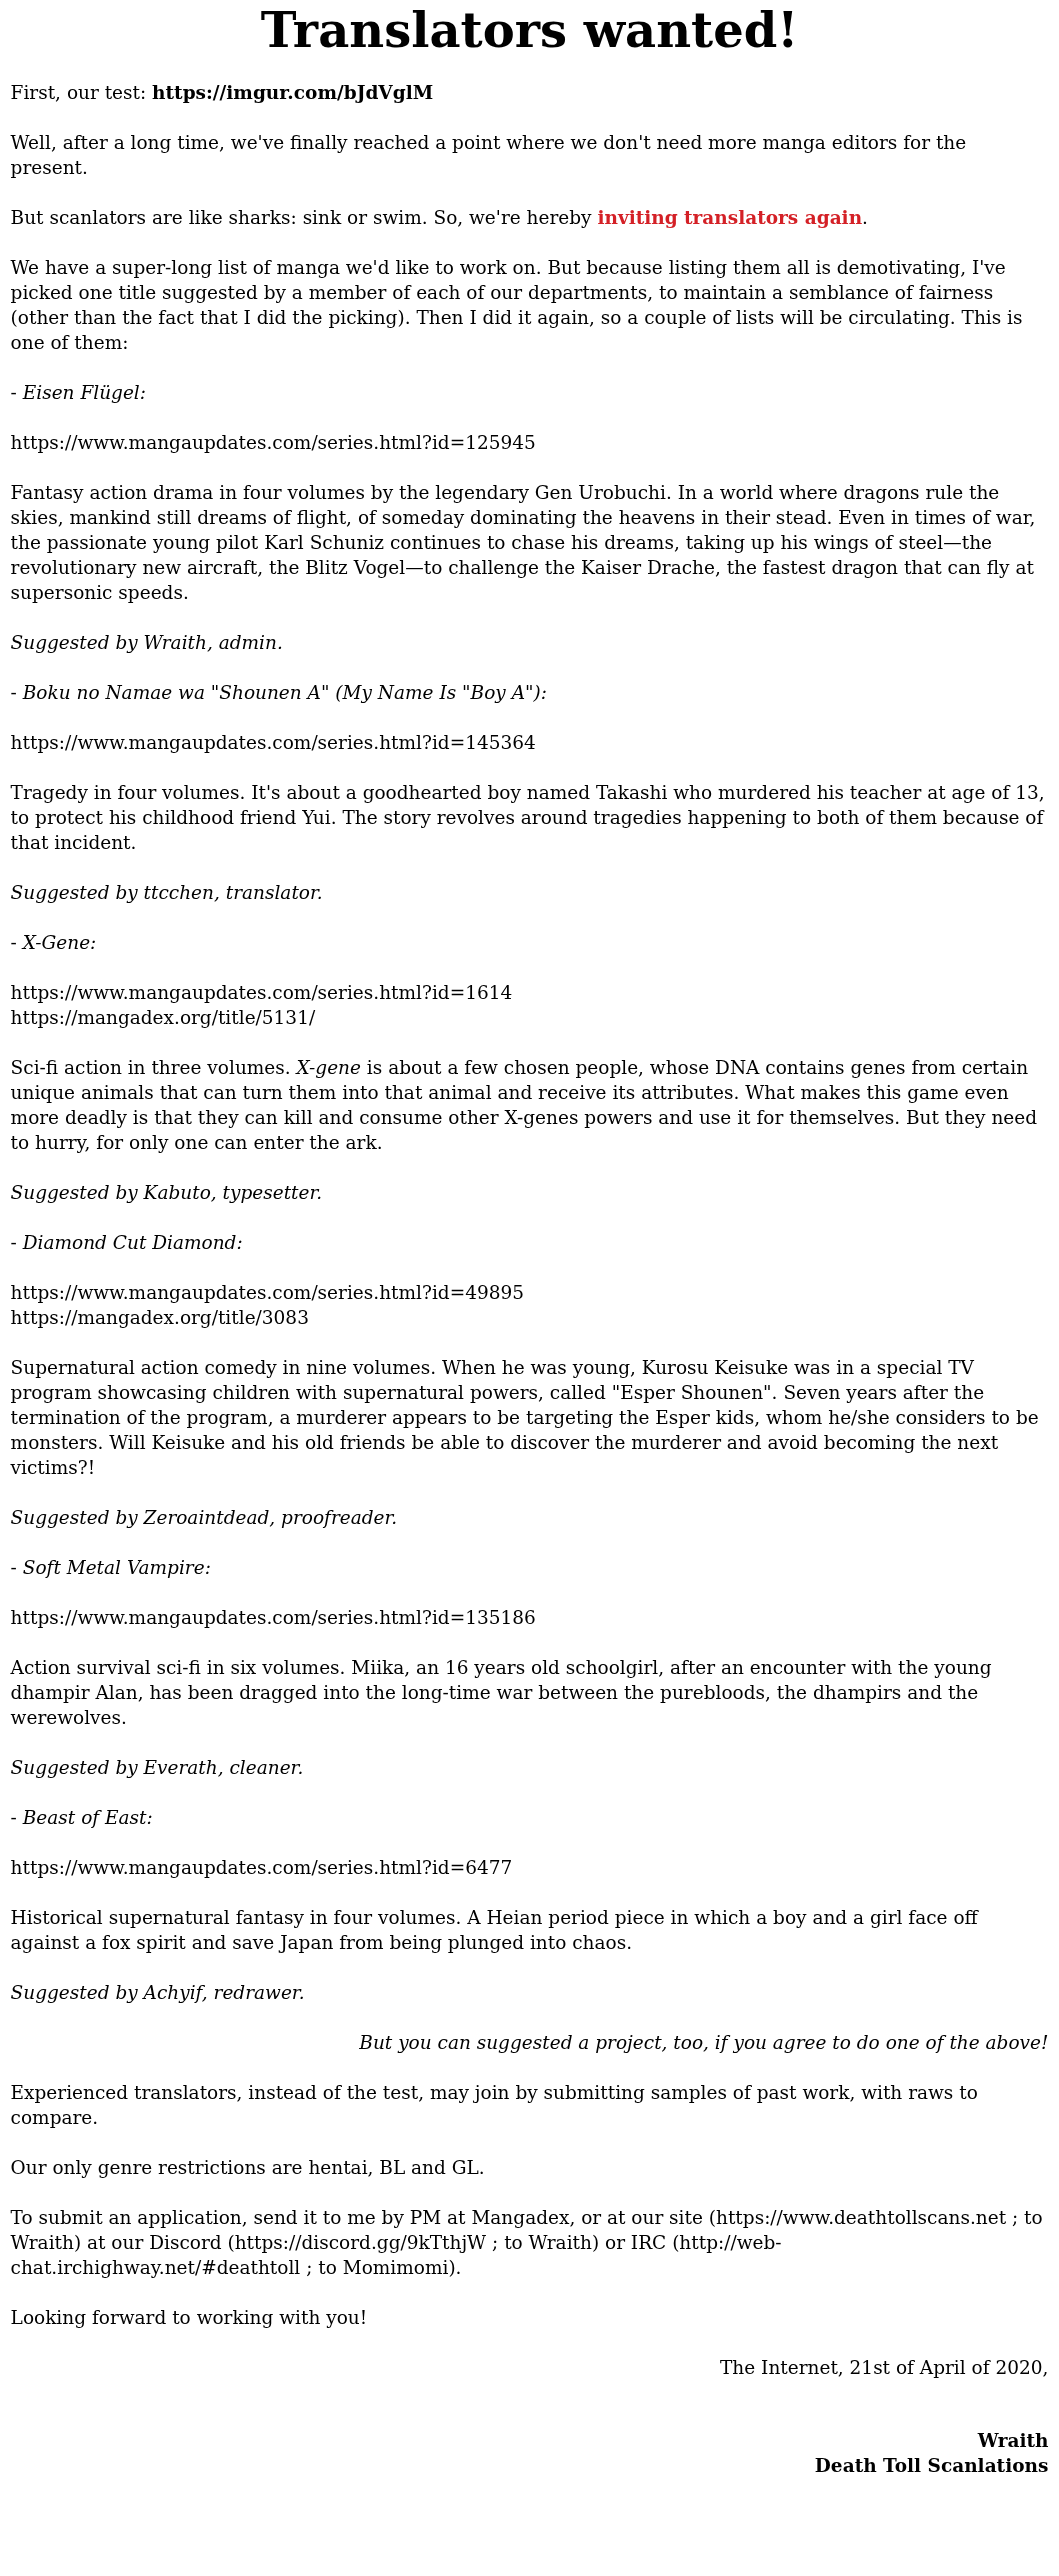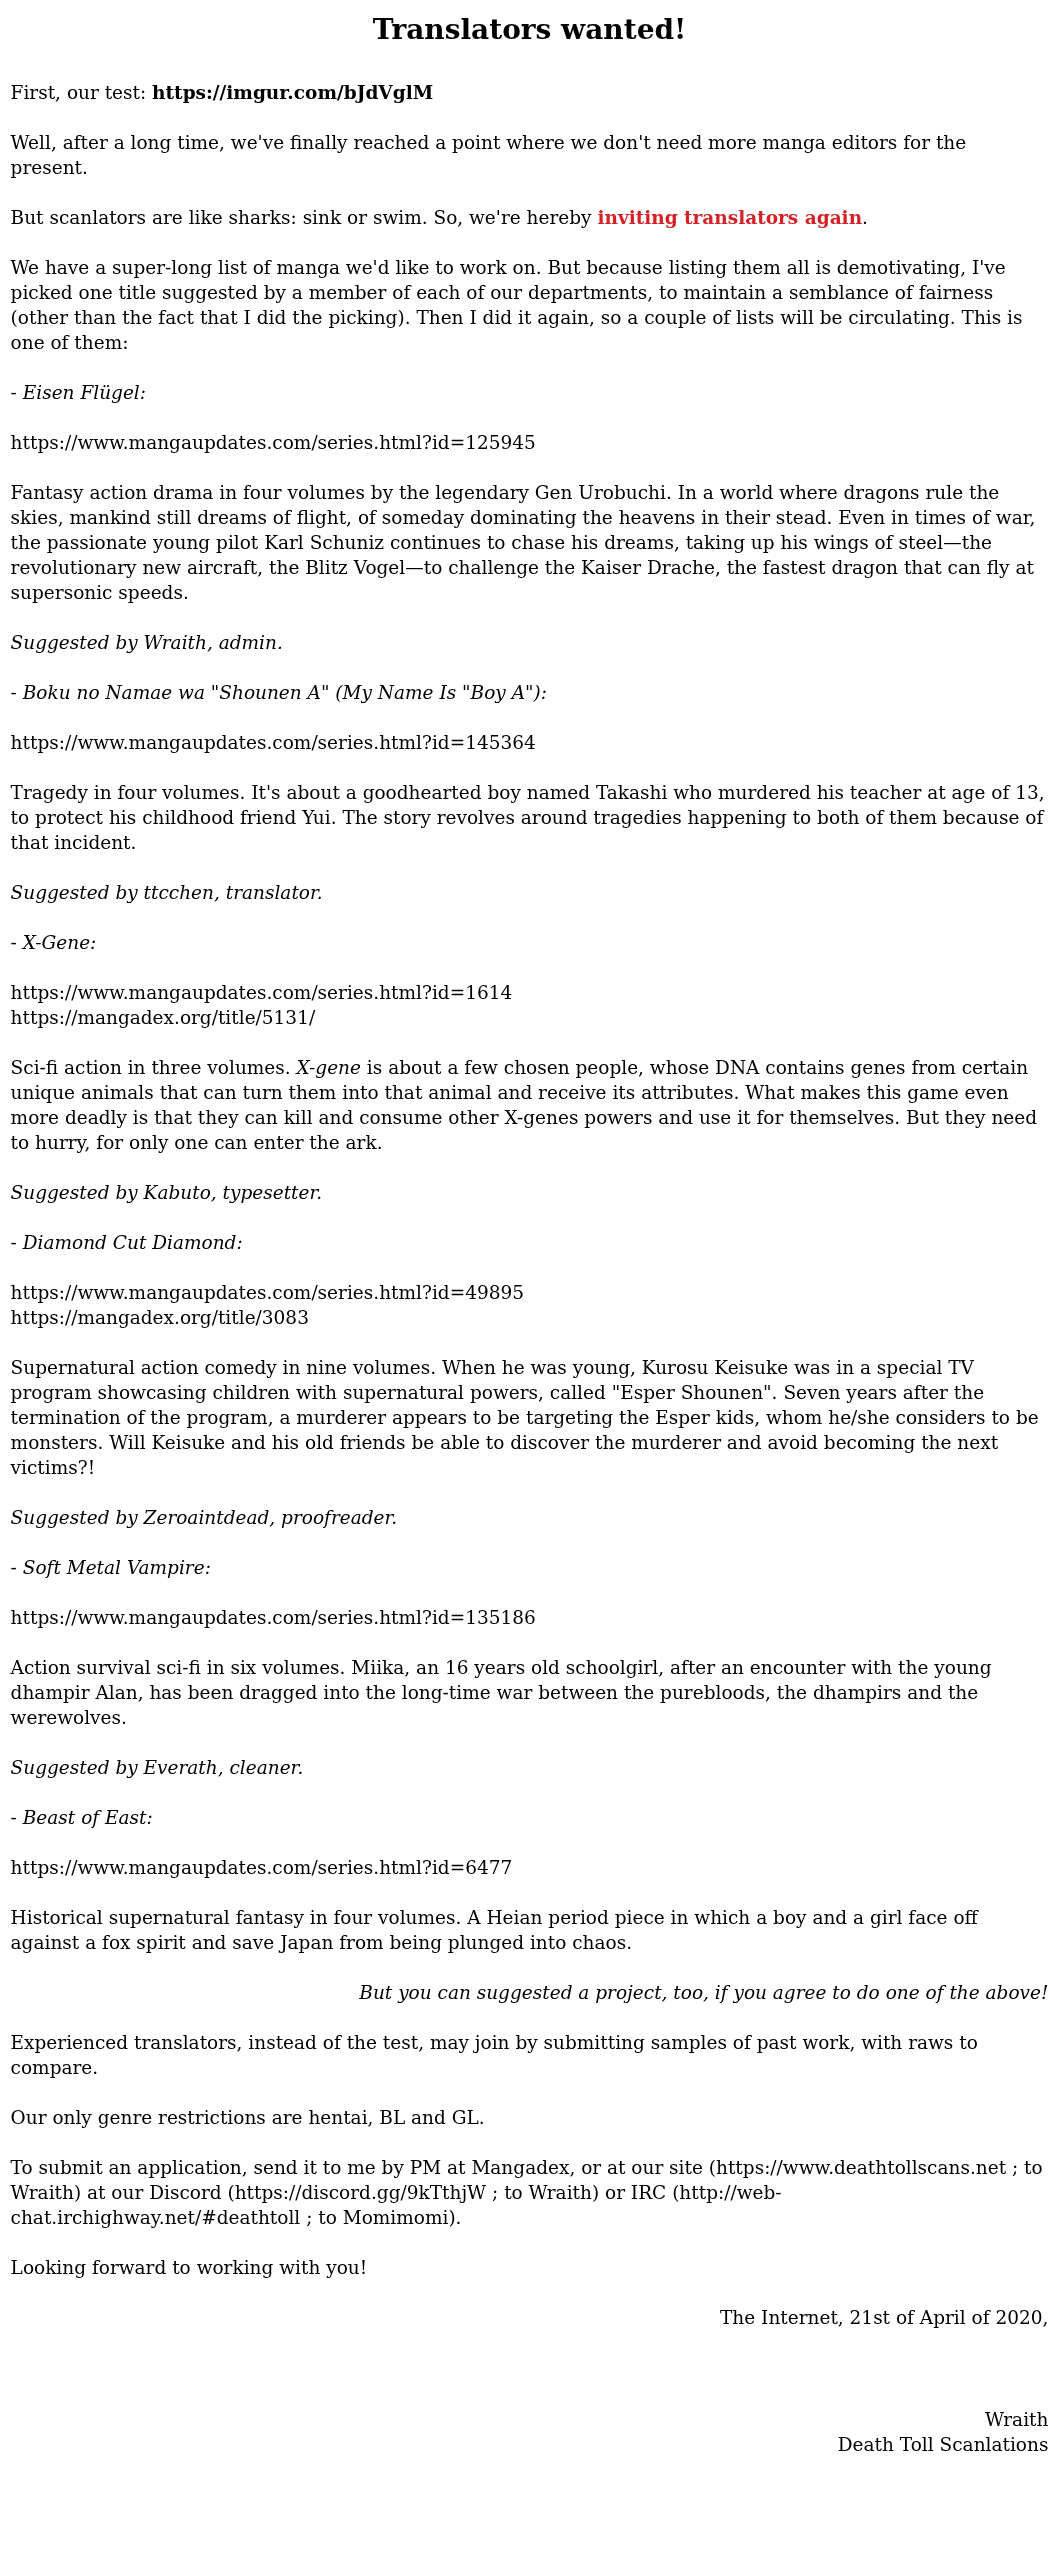--- a/index.html
+++ b/index.html
@@ -8,35 +8,35 @@
     color: #000000;
     font-family: "DejaVu Serif", serif;
     font-size: 18.5px;
     line-height: 25px;
     hyphens: manual;
     -webkit-hyphens: manual;
   }
   .page { padding: 5.3px 10.6px 23px 10.6px; }
   h1.title {
     text-align: center;
-    font-size: 28px;
+    font-size: 48px;
     line-height: 46px;
     font-weight: bold;
     margin: 1.8px 0 26.5px 0;
   }
   .para { margin: 25px 0; }
   .indent { }
   .series-head .series-name { font-weight: normal; font-style: italic; }
   .series-head .bullet { font-weight: normal; font-style: normal; }
   .suggested { font-style: italic; }
   .italic { font-style: italic; text-align: right; }
   .bold { font-weight: bold; }
   .highlight { font-weight: bold; }
   .right { text-align: right; }
-  .sig-name-block { margin-top: 77px; }
+  .sig-name-block { margin-top: 48px; font-weight: bold; }
   .url-line { display: block; }
 </style>
 </head>
 <body>
 
 <div class="page">
 
   <h1 class="title">Translators wanted!</h1>
 
   <div class="para"><span>First, our test: </span><span class="bold">https://imgur.com/bJdVglM</span></div>
@@ -82,20 +82,21 @@
       <span class="url-line">https://www.mangaupdates.com/series.html?id=135186</span>
     </div>
   <div class="para indent">Action survival sci-fi in six volumes. Miika, an 16 years old schoolgirl, after an encounter with the young dhampir Alan, has been dragged into the long-time war between the purebloods, the dhampirs and the werewolves.</div>
   <div class="para indent suggested">Suggested by Everath, cleaner.</div>
 
   <div class="para series-head"><span class="bullet">-</span> <span class="series-name">Beast of East:</span></div>
   <div class="para indent">
       <span class="url-line">https://www.mangaupdates.com/series.html?id=6477</span>
     </div>
   <div class="para indent">Historical supernatural fantasy in four volumes. A Heian period piece in which a boy and a girl face off against a fox spirit and save Japan from being plunged into chaos.</div>
+  <div class="para indent suggested">Suggested by Achyif, redrawer.</div>
 
   <div class="para italic">But you can suggested a project, too, if you agree to do one of the above!</div>
 
   <div class="para">Experienced translators, instead of the test, may join by submitting samples of past work, with raws to compare.</div>
 
   <div class="para">Our only genre restrictions are hentai, BL and GL.</div>
 
   <div class="para">To submit an application, send it to me by PM at Mangadex, or at our site (https://www.deathtolls­cans.net ; to Wraith) at our Discord (https://discord.gg/9kTthjW ; to Wraith) or IRC (http://web­chat.irchighway.net/#deathtoll ; to Momimomi).</div>
 
   <div class="para">Looking forward to working with you!</div>

